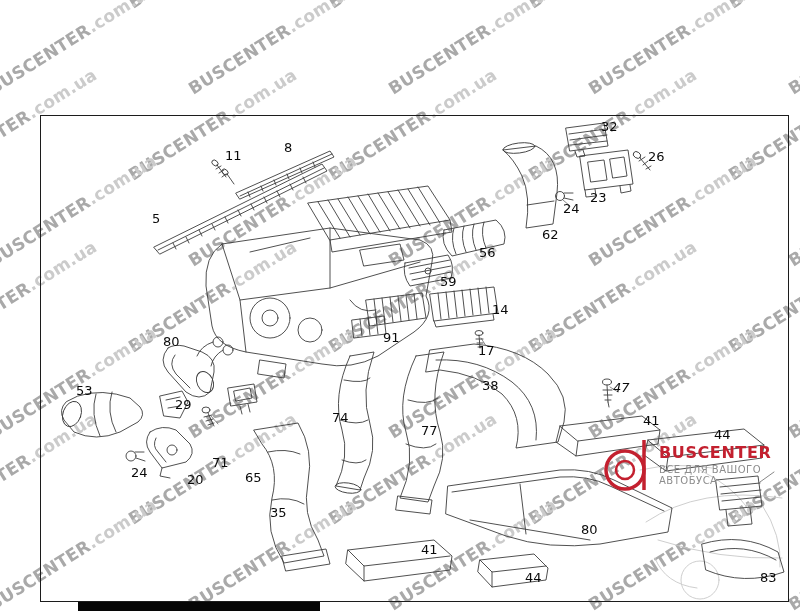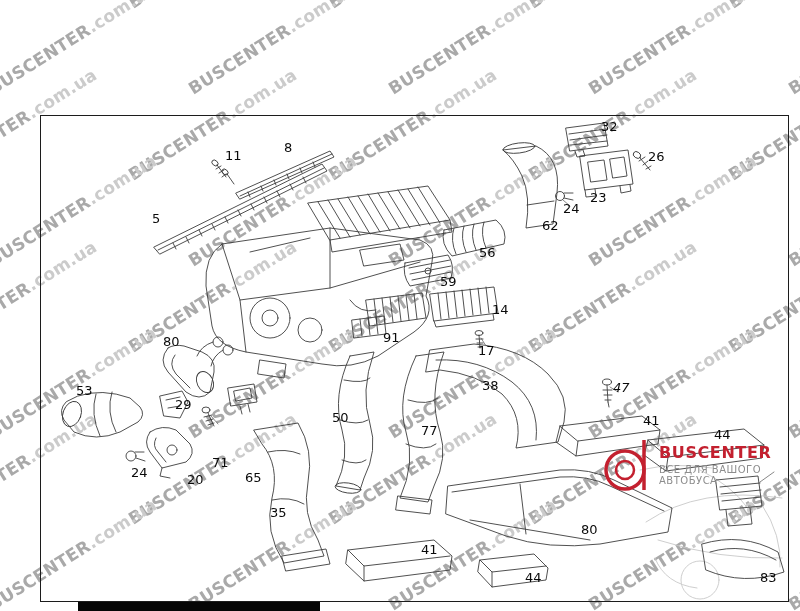--- a/index.html
+++ b/index.html
@@ -284,34 +284,34 @@
   <div class="frame"></div>
 
   <div class="part-labels">
       <div class="part-label" style="left: 214px; top: 148px; margin-left: 11px;">11</div>
       <div class="part-label" style="left: 284px; top: 140px;">8</div>
       <div class="part-label" style="left: 152px; top: 211px;">5</div>
       <div class="part-label" style="left: 601px; top: 119px;">32</div>
       <div class="part-label" style="left: 648px; top: 149px; text-align: right;">26</div>
       <div class="part-label" style="left: 590px; top: 190px;">23</div>
       <div class="part-label" style="left: 563px; top: 201px;">24</div>
-      <div class="part-label" style="left: 542px; top: 218px;">62</div>
+      <div class="part-label" style="left: 542px; top: 227px;">62</div>
       <div class="part-label" style="left: 479px; top: 245px;">56</div>
       <div class="part-label" style="left: 440px; top: 274px;">59</div>
       <div class="part-label" style="left: 492px; top: 302px;">14</div>
       <div class="part-label" style="left: 383px; top: 330px;">91</div>
       <div class="part-label" style="left: 478px; top: 343px;">17</div>
       <div class="part-label" style="left: 163px; top: 334px;">80</div>
       <div class="part-label" style="left: 482px; top: 378px;">38</div>
       <div class="part-label" style="left: 613px; top: 380px; font-style: italic;">47</div>
       <div class="part-label" style="left: 76px; top: 383px;">53</div>
       <div class="part-label" style="left: 175px; top: 397px;">29</div>
       <div class="part-label" style="left: 245px; top: 426px; margin-top: 44px;">65</div>
       <div class="part-label" style="left: 212px; top: 431px; margin-top: 24px;">71</div>
-      <div class="part-label" style="left: 332px; top: 410px;">50</div>
+      <div class="part-label" style="left: 332px; top: 410px;">74</div>
       <div class="part-label" style="left: 421px; top: 423px;">77</div>
       <div class="part-label" style="left: 643px; top: 413px;">41</div>
       <div class="part-label" style="left: 714px; top: 427px;">44</div>
       <div class="part-label" style="left: 131px; top: 465px;">24</div>
       <div class="part-label" style="left: 187px; top: 472px;">20</div>
       <div class="part-label" style="left: 270px; top: 505px;">35</div>
       <div class="part-label" style="left: 581px; top: 490px; margin-top: 32px;">80</div>
       <div class="part-label" style="left: 768px; top: 463px; margin-left: 40px;">86</div>
       <div class="part-label" style="left: 421px; top: 542px;">41</div>
       <div class="part-label" style="left: 525px; top: 570px;">44</div>

